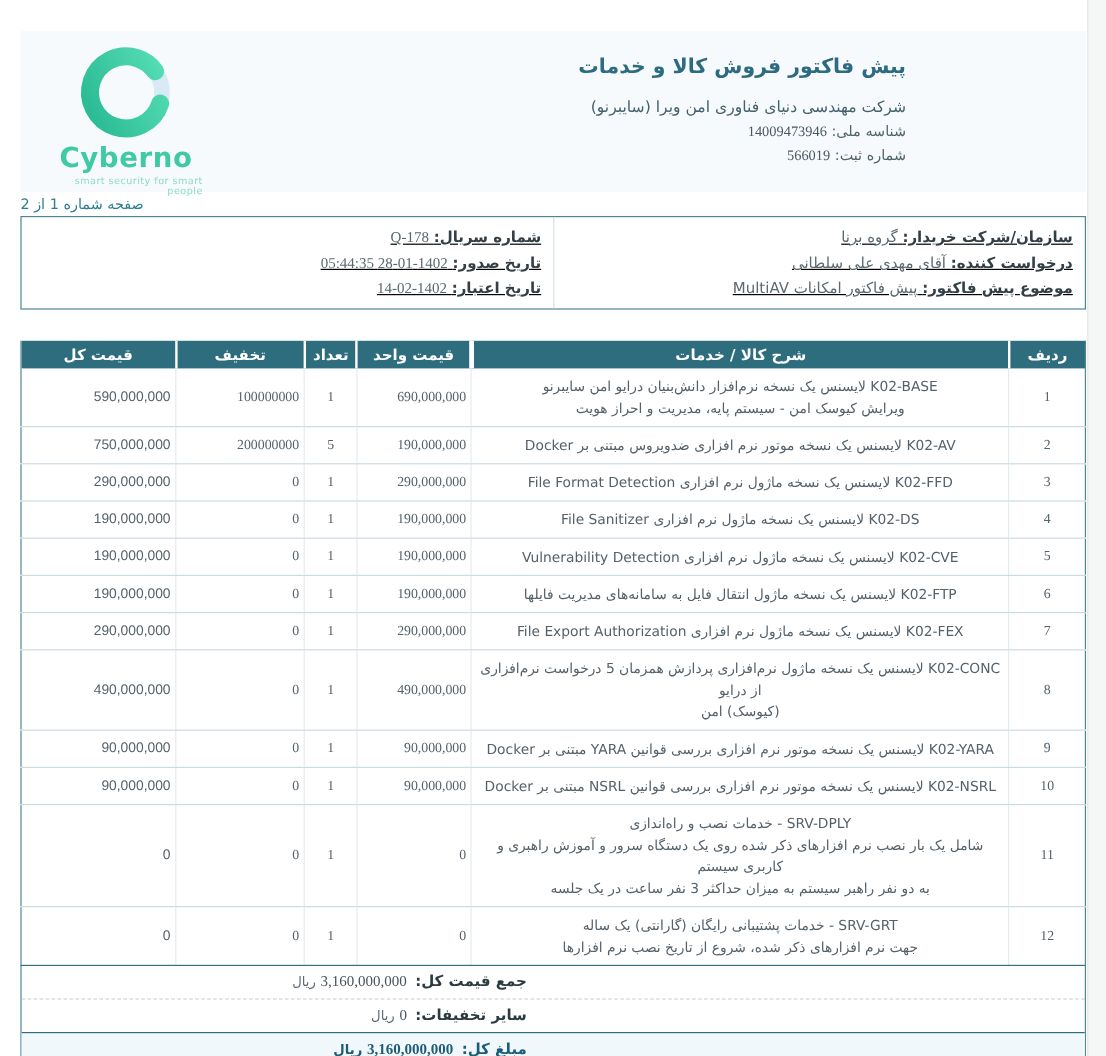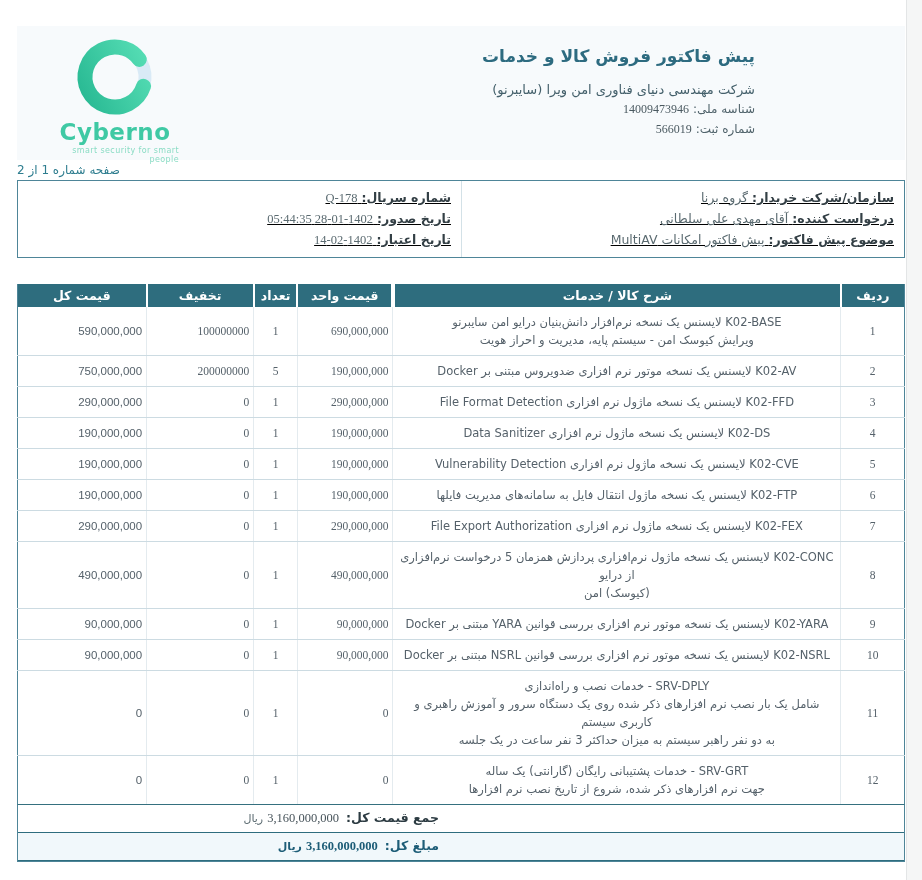--- a/index.html
+++ b/index.html
@@ -13,21 +13,21 @@
   .page { position:absolute; left:17px; top:26px; width:888px; direction:rtl; }
 
   
   .band { position:relative; background:#f7fafc; height:134px; }
   .head-text { position:absolute; right:150px; top:20px; text-align:right; }
   .title { font-size:17px; font-weight:bold; color:#2d6b80; letter-spacing:-0.2px; }
   .company { margin-top:16px; font-size:13px; color:#44606b; }
   .meta-line { margin-top:5px; font-size:12px; color:#51646c; }
   .meta-line .mv { font-family:"Liberation Serif","DejaVu Serif",serif; color:#4a5960; }
 
-  .logo { position:absolute; left:34px; top:8px; width:128px; text-align:center; direction:ltr; }
+  .logo { position:absolute; left:24px; top:8px; width:128px; text-align:center; direction:ltr; }
   .logo svg { display:block; margin:0 auto; }
   .brand { font-size:23px; font-weight:bold; color:#3fc9a4; line-height:1.05; letter-spacing:0.5px; }
   .tagline { font-size:8px; color:#8adcc4; letter-spacing:0.4px; margin-top:2px;text-align:right; }
 
   
   .page-num { height:20px; line-height:20px; text-align:left; direction:rtl;
               color:#2e7d8f; font-size:12px; }
 
   
   .info-box { border:1px solid #4e8598; height:78px; display:flex; direction:rtl; }
@@ -195,21 +195,21 @@
             <div>K02-FFD لایسنس یک نسخه ماژول نرم افزاری File Format Detection</div>
           </td>
           <td class="c-unit">290,000,000</td>
           <td class="c-qty">1</td>
           <td class="c-disc">0</td>
           <td class="c-tot">290,000,000</td>
         </tr>
         <tr>
           <td class="c-no">4</td>
           <td class="c-desc">
-            <div>K02-DS لایسنس یک نسخه ماژول نرم افزاری Data Sanitizer</div>
+            <div>K02-DS لایسنس یک نسخه ماژول نرم افزاری File Sanitizer</div>
           </td>
           <td class="c-unit">190,000,000</td>
           <td class="c-qty">1</td>
           <td class="c-disc">0</td>
           <td class="c-tot">190,000,000</td>
         </tr>
         <tr>
           <td class="c-no">5</td>
           <td class="c-desc">
             <div>K02-CVE لایسنس یک نسخه ماژول نرم افزاری Vulnerability Detection</div>
@@ -295,20 +295,25 @@
         </tr>
       </tbody>
   </table>
 
   <div class="totals">
     <div class="t-row">
       <span class="t-label">جمع قیمت کل:</span>
       <span class="t-value">3,160,000,000</span>
       <span class="t-unit">ریال</span>
     </div>
+    <div class="t-row dashed-top">
+      <span class="t-label">سایر تخفیفات:</span>
+      <span class="t-value">0</span>
+      <span class="t-unit">ریال</span>
+    </div>
     <div class="t-row highlight">
       <span class="t-label">مبلغ کل:</span>
       <span class="t-value">3,160,000,000</span>
       <span class="t-unit">ریال</span>
     </div>
 
   </div>
 
 </div>
 

